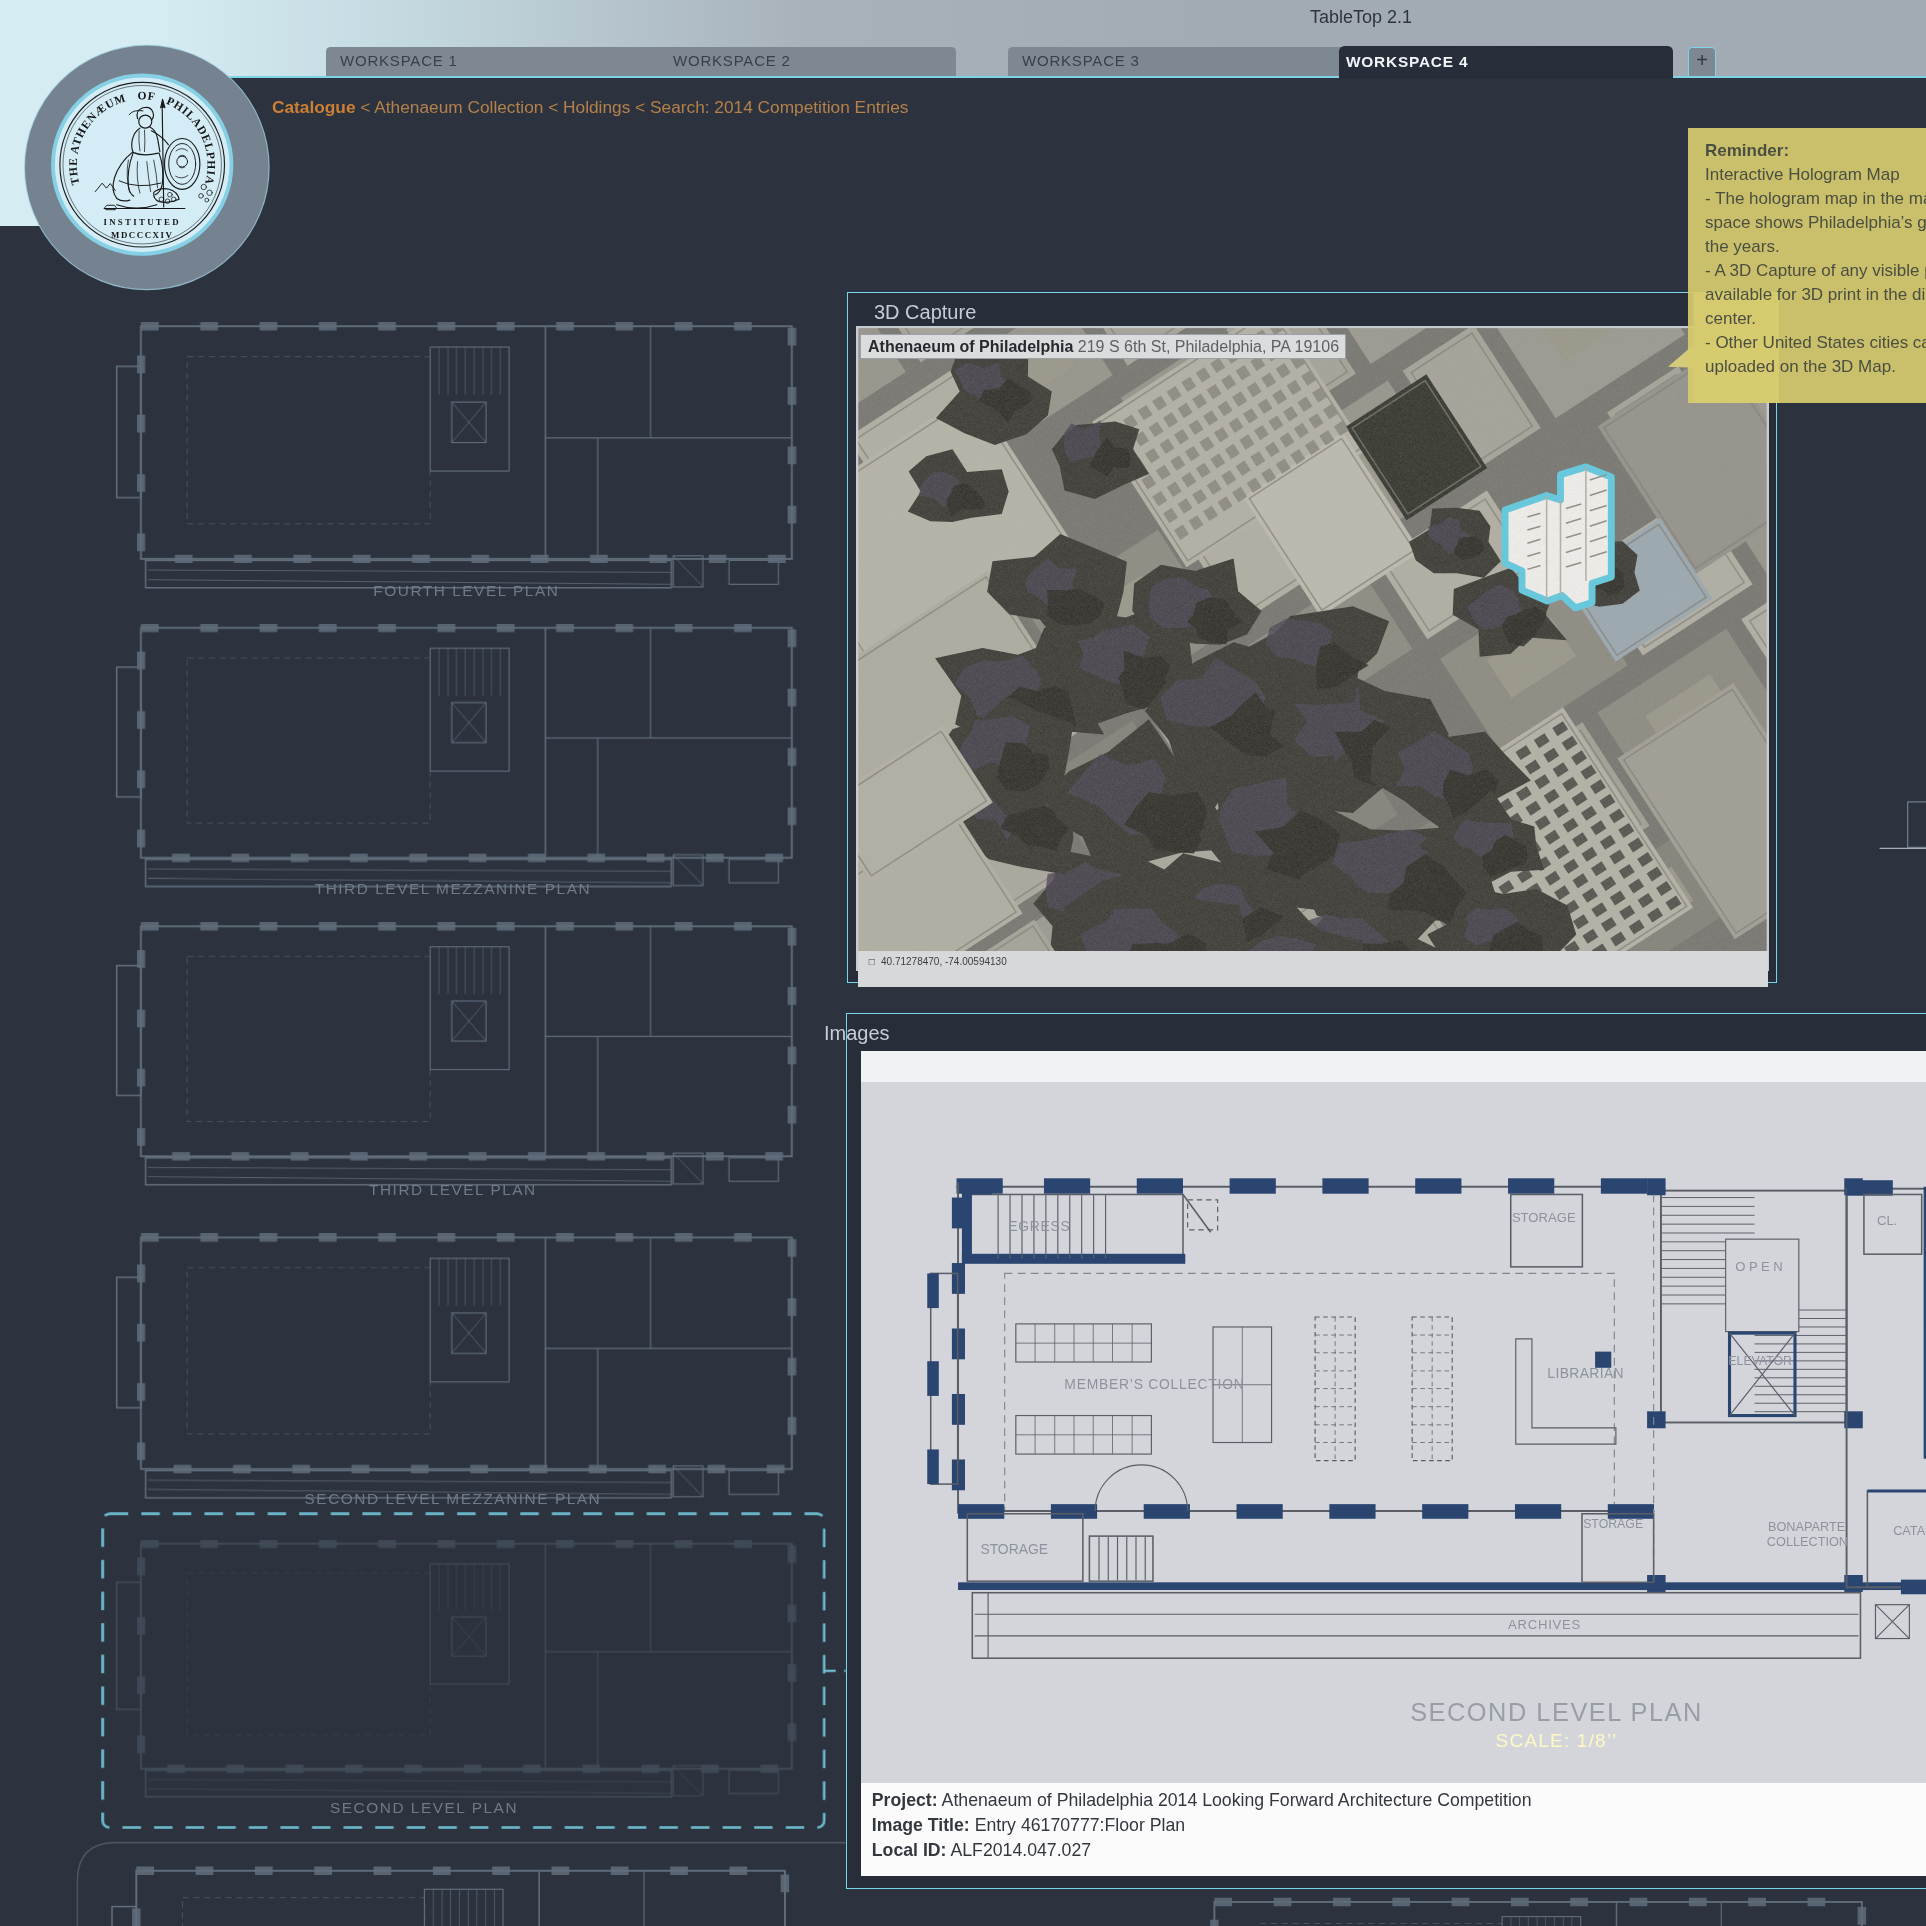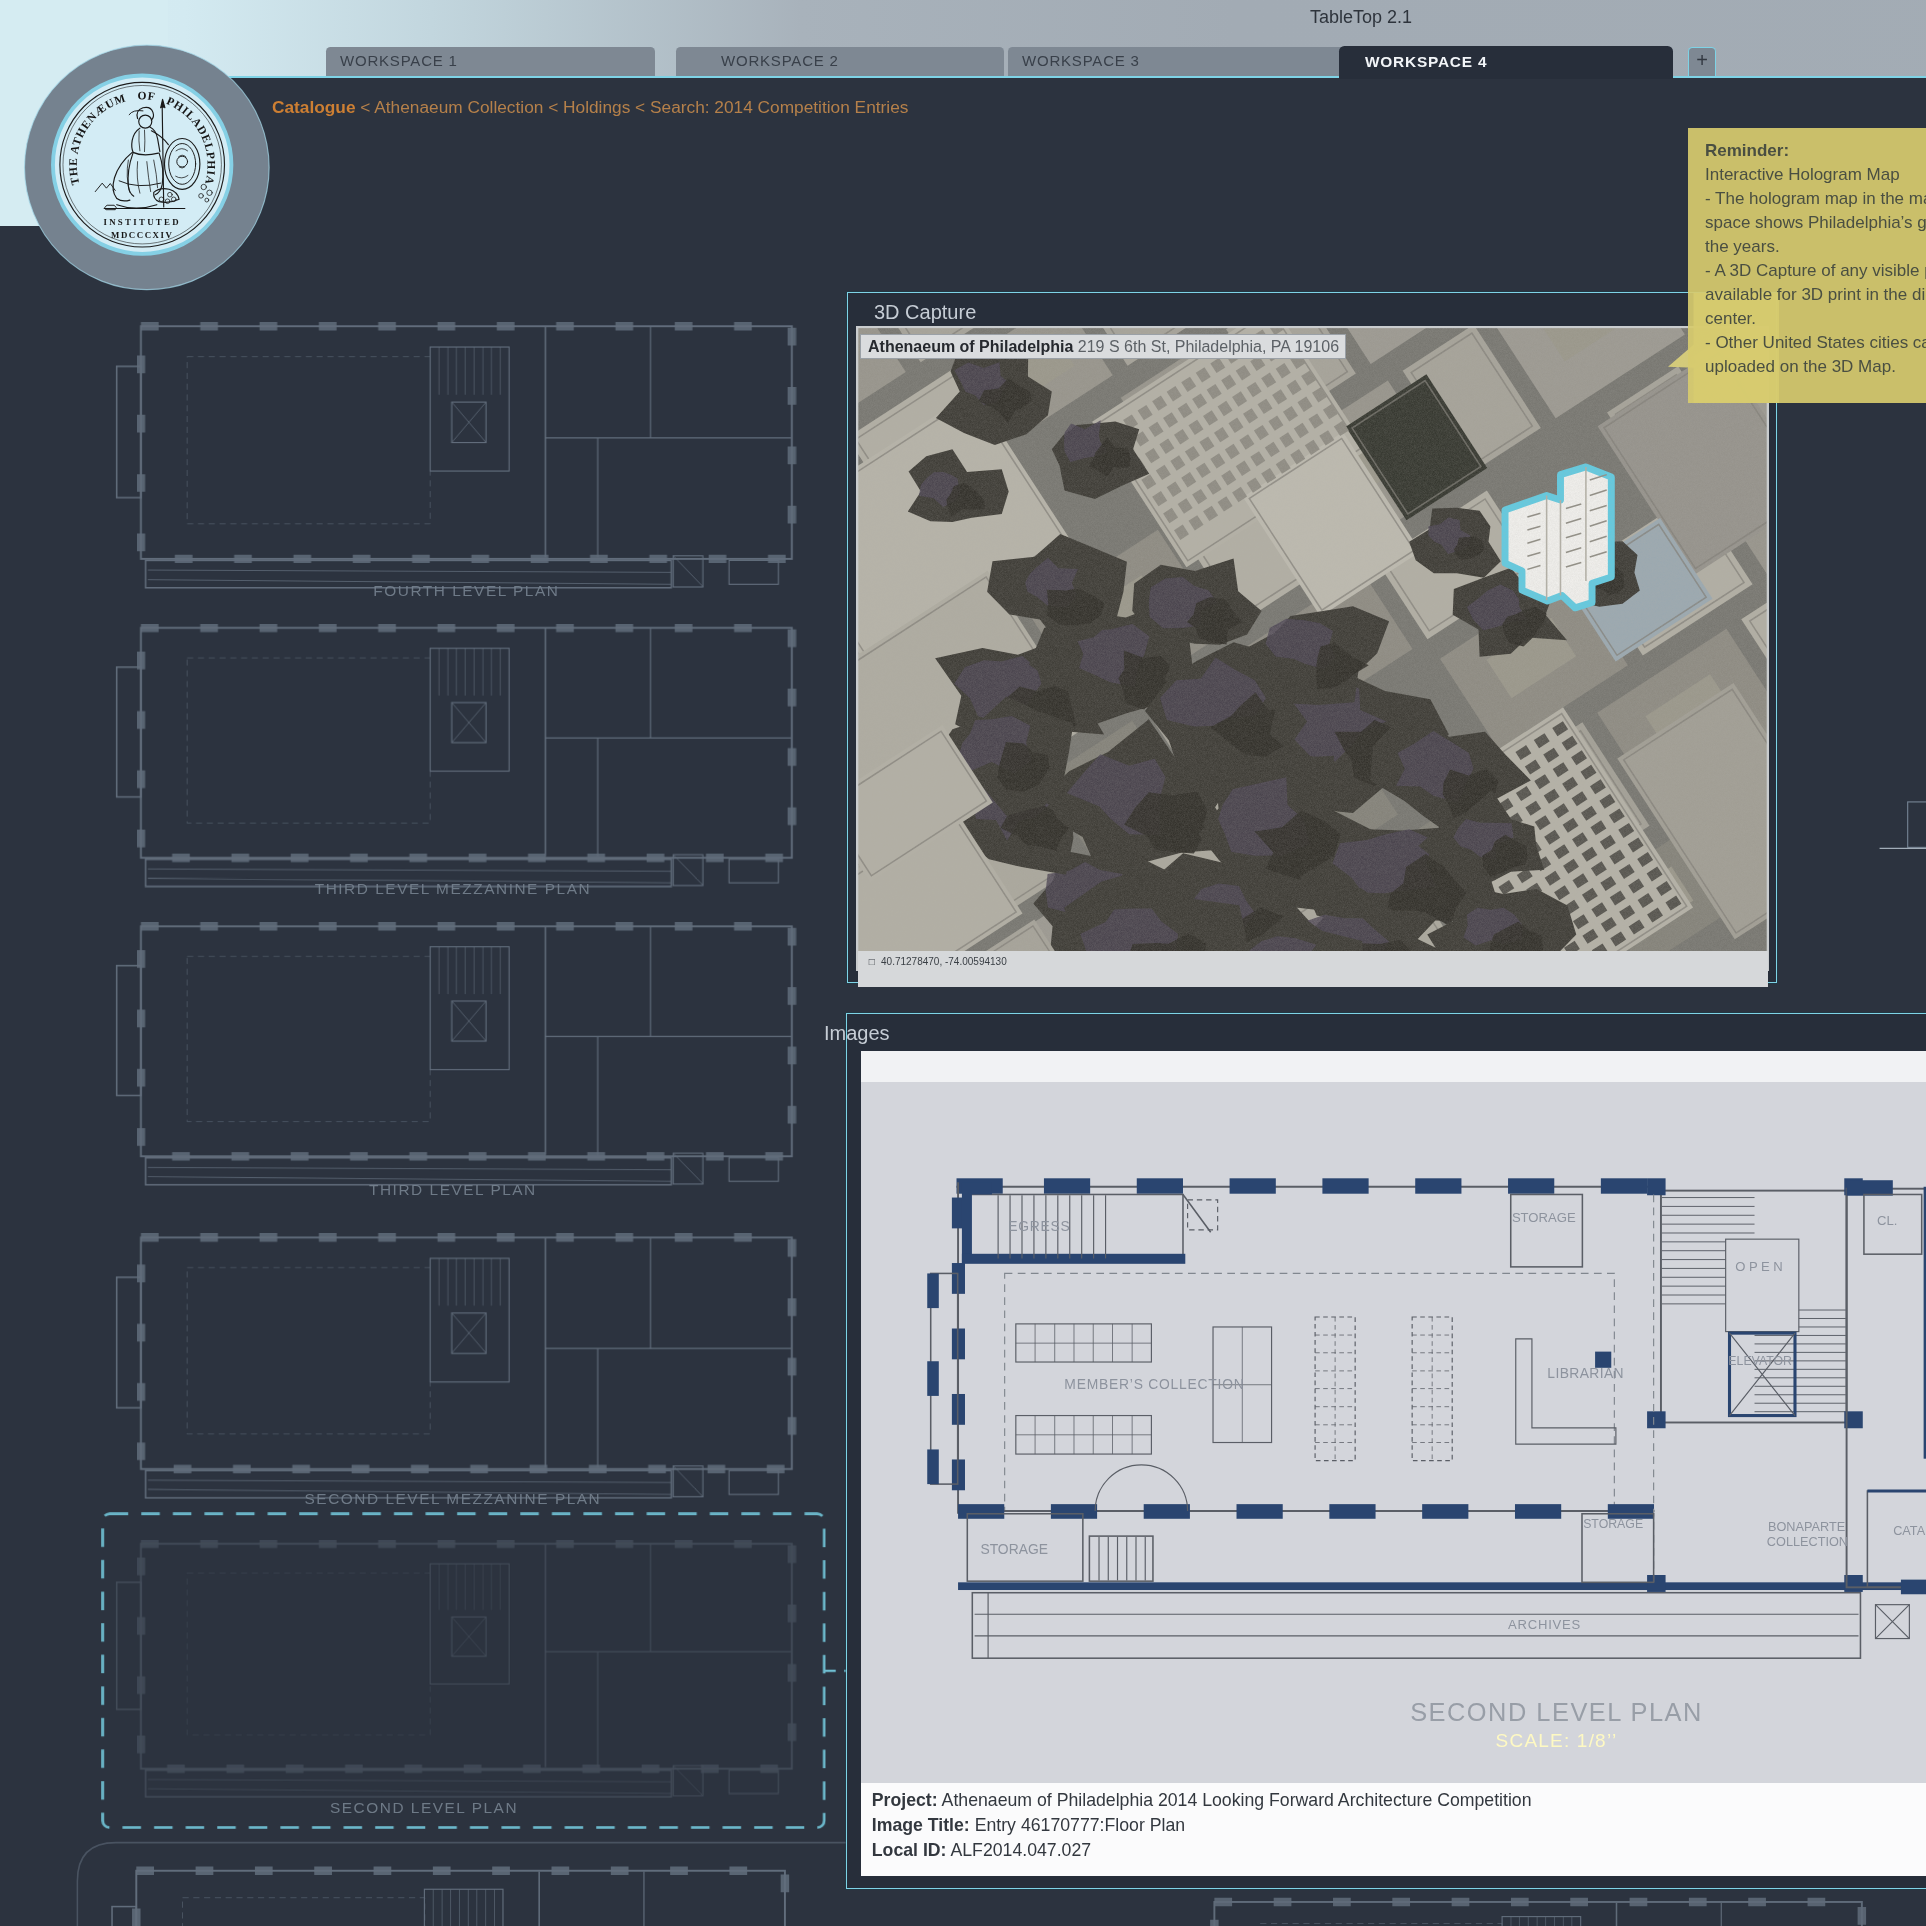--- a/index.html
+++ b/index.html
@@ -9,21 +9,21 @@
   
   #header{left:0;top:0;width:3082px;height:76px;
     background:linear-gradient(to right,#d7edf3 0%,#d3eaf1 6%,#c2d6de 14%,#a8b2bb 26%,#a2abb4 40%,#a4adb5 100%);}
   #cyanline{left:0;top:76px;width:3082px;height:2.3px;background:#7ed3e6;}
   #paleblock{left:0;top:0;width:168px;height:226px;background:#d5ecf2;border-bottom-right-radius:42px;}
   #toptitle{left:1310px;top:7px;width:462px;font-size:18px;color:#2e343c;}
   
   .tab{top:47px;height:28.5px;background:#7e8893;border-radius:4.6px 4.6px 0 0;
        color:#39404a;font-size:15px;letter-spacing:0.8px;line-height:28.5px;padding-left:14px;box-sizing:border-box;}
   #tab4{left:1339px;top:46px;width:334px;height:33px;background:#272e3a;border-radius:5.4px 5.4px 0 0;
-        color:#f2f5f8;font-size:15.4px;letter-spacing:0.8px;line-height:31px;padding-left:26px;box-sizing:border-box;font-weight:bold;}
+        color:#f2f5f8;font-size:15.4px;letter-spacing:0.8px;line-height:31px;padding-left:7px;box-sizing:border-box;font-weight:bold;}
   #tabplus{left:1688px;top:47px;width:28px;height:28.5px;background:#7e8893;border:1.5px solid #7ed3e6;
         border-bottom:none;border-radius:4.6px 4.6px 0 0;box-sizing:border-box;color:#323841;
         font-size:20px;line-height:25.4px;text-align:center;}
   
   #crumb{left:272px;top:97px;font-size:17.3px;color:#b5804a;}
   #crumb b{color:#cd7f33;font-weight:bold;}
   
   .panel{background:#272e3a;border:1.9px solid #7ed3e6;box-sizing:border-box;box-shadow:0 0 0 0.4px #15414c;}
   .ptitle{color:#c6cdd5;font-size:20px;}
   
@@ -32,21 +32,21 @@
 </head>
 <body>
 <div id="w">
 
   <div class="abs" id="header"></div>
   <div class="abs" id="cyanline"></div>
   <div class="abs" id="paleblock"></div>
   <div class="abs" id="toptitle">TableTop 2.1</div>
 
   <div class="abs tab" style="left:326px;width:329px;">WORKSPACE 1</div>
-  <div class="abs tab" style="left:676px;width:328px;padding-left:45px;">WORKSPACE 2</div>
+  <div class="abs tab" style="left:628px;width:328px;padding-left:45px;">WORKSPACE 2</div>
   <div class="abs tab" style="left:1008px;width:343px;">WORKSPACE 3</div>
   <div class="abs" id="tab4">WORKSPACE 4</div>
   <div class="abs" id="tabplus">+</div>
 
   <div class="abs" id="crumb"><b>Catalogue</b> &lt; Athenaeum Collection &lt; Holdings &lt; Search: 2014 Competition Entries</div>
 
   <svg class="abs" id="bgsvg" width="3082" height="2311" viewBox="0 0 8000 6000" style="left:0;top:0;">
 <g font-family="Liberation Sans, sans-serif">
 <g transform="translate(357,839)" stroke="#93a3b4" fill="none" opacity="0.52">
 <rect x="8" y="8" width="1690" height="604" stroke-width="5"></rect>

